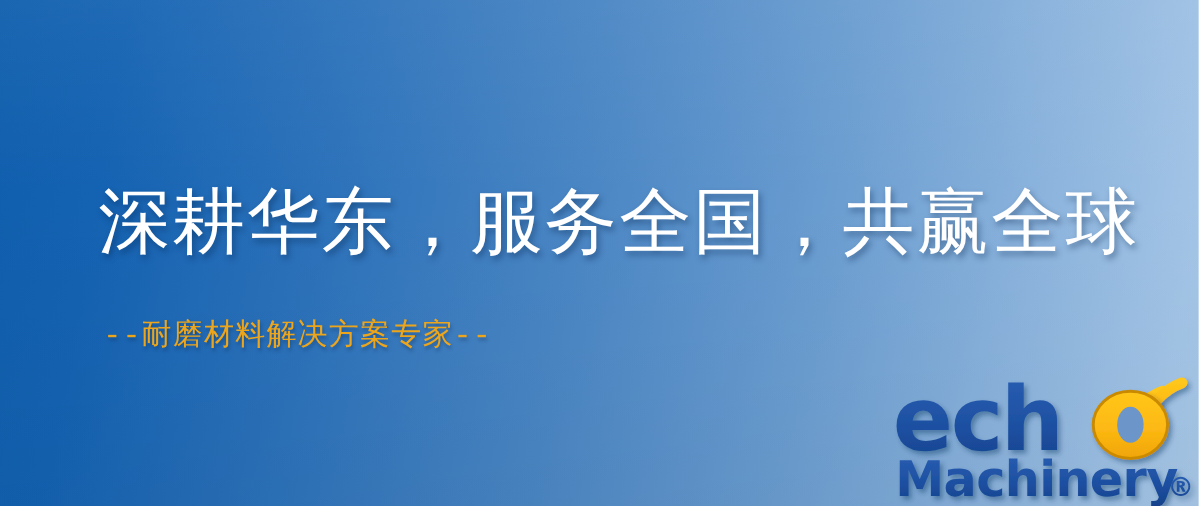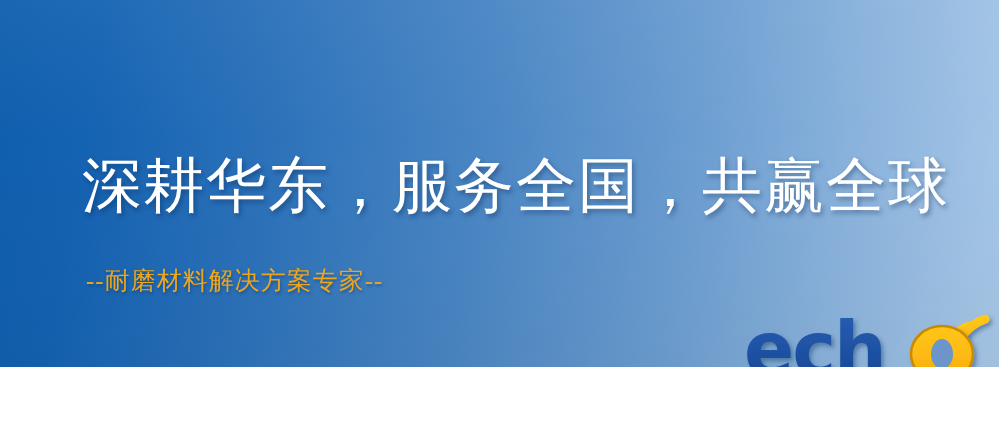--- a/index.html
+++ b/index.html
@@ -4,21 +4,21 @@
 <style>
   html, body {
     margin: 0;
     padding: 0;
     background: #ffffff;
   }
 
   .banner {
     position: relative;
     width: 999px;
-    height: 367px;
+    height: 422px;
     overflow: hidden;
     font-family: "Liberation Sans", sans-serif;
     
     background: linear-gradient(100deg,
         #0f5ead 0%,
         #1462b2 10%,
         #2c72ba 28%,
         #4a86c4 48%,
         #6c9ed1 68%,
         #8cb4dd 84%,
@@ -50,21 +50,21 @@
     color: #ffffff;
     white-space: nowrap;
     text-shadow: 2px 3px 5px rgba(0, 32, 72, 0.40);
     z-index: 3;
   }
 
   .subhead {
     position: absolute;
     left: 86px;
     top: 266px;
-    font-family: Liberation Serif, serif;
+    font-family: Liberation Mono, monospace;
     font-size: 25px;
     line-height: 1.2;
     letter-spacing: 1px;
     color: #eda61c;
     white-space: nowrap;
     text-shadow: 1px 2px 3px rgba(0, 32, 72, 0.35);
     z-index: 3;
   }
 
   

